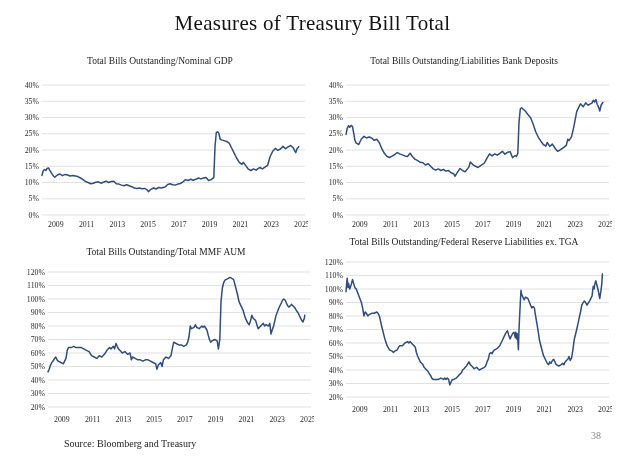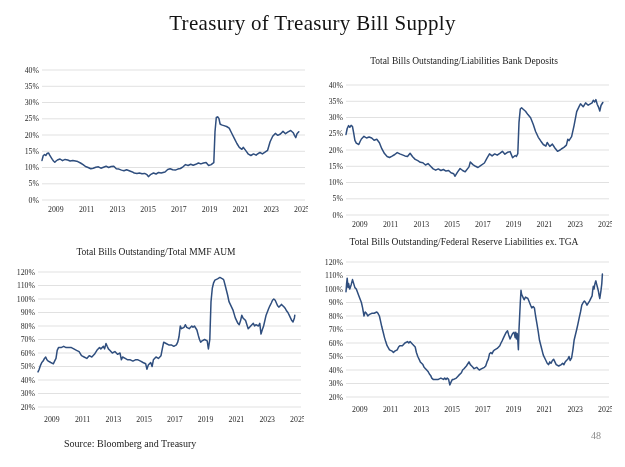--- a/index.html
+++ b/index.html
@@ -7,39 +7,40 @@
     position:relative;width:625px;height:467px;background:#ffffff;overflow:hidden;
     font-family:"Liberation Serif","DejaVu Serif",serif;color:#1a1a1a;
   }
   .page-title{
     position:absolute;top:11px;left:0;width:100%;text-align:center;margin:0;
     font-size:21px;font-weight:normal;letter-spacing:.3px;color:#141414;
   }
   .panel{position:absolute;}
   .panel-tl{left:12px;top:54px;width:296px;}
   .panel-tr{left:316px;top:54px;width:296px;}
-  .panel-bl{left:8px;top:245px;width:296px;}
+  .panel-bl{left:18px;top:245px;width:296px;}
   .panel-br{left:316px;top:235px;width:296px;}
   .chart-title{
     display:block;text-align:center;font-size:9.5px;line-height:15px;
     color:#1c1c1c;white-space:nowrap;
   }
   svg{display:block;}
   svg text{font-family:"Liberation Serif","DejaVu Serif",serif;}
   .source-note{position:absolute;left:64px;top:438px;font-size:10px;color:#1c1c1c;}
   .page-number{position:absolute;right:24px;top:430px;font-size:10px;color:#8a8a8a;}
 </style>
 </head>
 <body>
 
 <div class="slide">
 
-  <h1 class="page-title">Treasury of Treasury Bill Supply</h1>
+  <h1 class="page-title">Measures of Treasury Bill Total</h1>
 
   <div class="panel panel-tl">
+    <span class="chart-title">Total Bills Outstanding/Nominal GDP</span>
     <svg width="296" height="160">
         <line x1="30" x2="293" y1="146.0" y2="146.0" stroke="#d9d9d9" stroke-width="0.8"></line>
         <text x="27" y="148.6" text-anchor="end" font-size="7.8" fill="#2a2a2a">0%</text>
         <line x1="30" x2="293" y1="129.8" y2="129.8" stroke="#d9d9d9" stroke-width="0.8"></line>
         <text x="27" y="132.3" text-anchor="end" font-size="7.8" fill="#2a2a2a">5%</text>
         <line x1="30" x2="293" y1="113.5" y2="113.5" stroke="#d9d9d9" stroke-width="0.8"></line>
         <text x="27" y="116.1" text-anchor="end" font-size="7.8" fill="#2a2a2a">10%</text>
         <line x1="30" x2="293" y1="97.3" y2="97.3" stroke="#d9d9d9" stroke-width="0.8"></line>
         <text x="27" y="99.8" text-anchor="end" font-size="7.8" fill="#2a2a2a">15%</text>
         <line x1="30" x2="293" y1="81.0" y2="81.0" stroke="#d9d9d9" stroke-width="0.8"></line>
@@ -169,15 +170,15 @@
         <text x="166.9" y="162" text-anchor="middle" font-size="7.8" fill="#2a2a2a">2017</text>
         <text x="197.6" y="162" text-anchor="middle" font-size="7.8" fill="#2a2a2a">2019</text>
         <text x="228.4" y="162" text-anchor="middle" font-size="7.8" fill="#2a2a2a">2021</text>
         <text x="259.2" y="162" text-anchor="middle" font-size="7.8" fill="#2a2a2a">2023</text>
         <text x="289.9" y="162" text-anchor="middle" font-size="7.8" fill="#2a2a2a">2025</text>
         <polyline points="30.0,41.7 30.6,33.6 31.2,28.2 32.0,37.6 32.6,33.6 33.8,39.0 35.1,35.0 36.5,29.6 37.7,33.6 38.9,37.6 40.3,39.0 42.8,45.8 45.4,52.5 46.6,57.9 48.0,66.0 49.2,62.0 50.5,63.3 51.8,66.0 53.1,64.7 55.7,63.3 58.1,63.3 60.8,62.0 62.0,63.3 63.4,66.0 64.6,71.4 65.8,76.8 67.2,82.2 68.5,87.6 69.7,91.6 71.1,95.7 73.5,99.8 76.1,101.1 77.4,102.5 78.8,101.1 81.2,99.8 82.6,97.0 83.8,95.7 86.4,95.7 88.9,93.0 91.5,91.6 92.8,93.0 94.1,91.6 95.4,93.0 96.6,94.3 98.0,95.7 99.2,97.0 100.4,102.5 101.8,106.5 104.3,111.9 106.9,114.6 108.1,117.3 109.5,118.7 110.7,120.0 112.0,121.4 113.4,124.0 114.6,125.4 115.8,128.1 117.2,129.4 119.7,129.4 122.3,129.4 124.9,128.1 127.4,129.4 128.7,128.1 130.0,129.4 131.2,128.1 132.6,129.4 133.8,134.9 135.0,132.2 136.4,129.4 137.7,129.4 140.3,128.1 141.5,126.8 142.7,125.4 145.4,122.7 146.6,120.0 148.0,118.7 150.4,116.0 153.0,111.9 154.3,114.6 155.7,116.0 156.9,117.3 158.1,118.7 160.7,117.3 162.0,118.7 163.3,120.0 165.8,118.7 168.4,117.3 169.7,116.0 171.0,111.9 172.3,109.2 173.5,103.8 174.9,102.5 176.1,103.8 177.3,101.1 178.7,99.8 181.2,98.4 183.8,95.7 185.0,93.0 186.4,90.3 187.6,87.6 188.9,84.9 190.3,82.2 191.5,80.8 192.7,84.9 194.1,88.9 195.3,86.3 196.6,83.5 198.0,82.2 199.2,87.6 199.8,82.2 200.4,88.9 201.2,83.5 201.8,90.3 202.4,99.8 203.0,79.5 204.3,52.5 205.0,40.3 205.6,44.4 206.9,47.1 208.1,49.8 209.5,47.1 211.9,48.5 214.6,55.2 215.8,57.9 217.2,56.6 218.4,57.9 219.6,66.0 221.0,74.1 222.3,82.2 223.5,90.3 224.9,95.7 227.3,105.1 229.9,110.5 231.2,113.3 232.6,114.6 233.8,111.9 235.0,113.3 236.4,110.5 237.6,109.2 238.9,111.9 240.2,114.6 242.7,116.0 245.3,114.6 246.6,113.3 247.9,114.6 249.2,111.9 250.4,110.5 251.8,109.2 253.0,106.5 254.2,110.5 255.6,107.8 256.9,99.8 258.1,90.3 260.7,79.5 261.9,74.1 263.3,67.3 264.5,62.0 265.8,55.2 267.2,52.5 268.4,51.1 269.6,52.5 271.0,55.2 273.5,51.1 276.1,45.8 276.7,40.3 277.3,36.3 278.1,39.0 278.7,35.0 279.3,32.3 279.9,30.9 280.5,33.6 281.2,36.3 281.9,39.0 282.5,41.7 283.2,45.8 283.8,48.5 284.4,44.4 285.0,40.3 285.8,33.6 286.4,24.1" fill="none" stroke="#2f4e7e" stroke-width="1.5" stroke-linejoin="round" stroke-linecap="round"></polyline>
       </svg>
   </div>
 
   <div class="source-note">Source: Bloomberg and Treasury</div>
-  <div class="page-number">48</div>
+  <div class="page-number">38</div>
 
 </div>
 
 </body></html>

